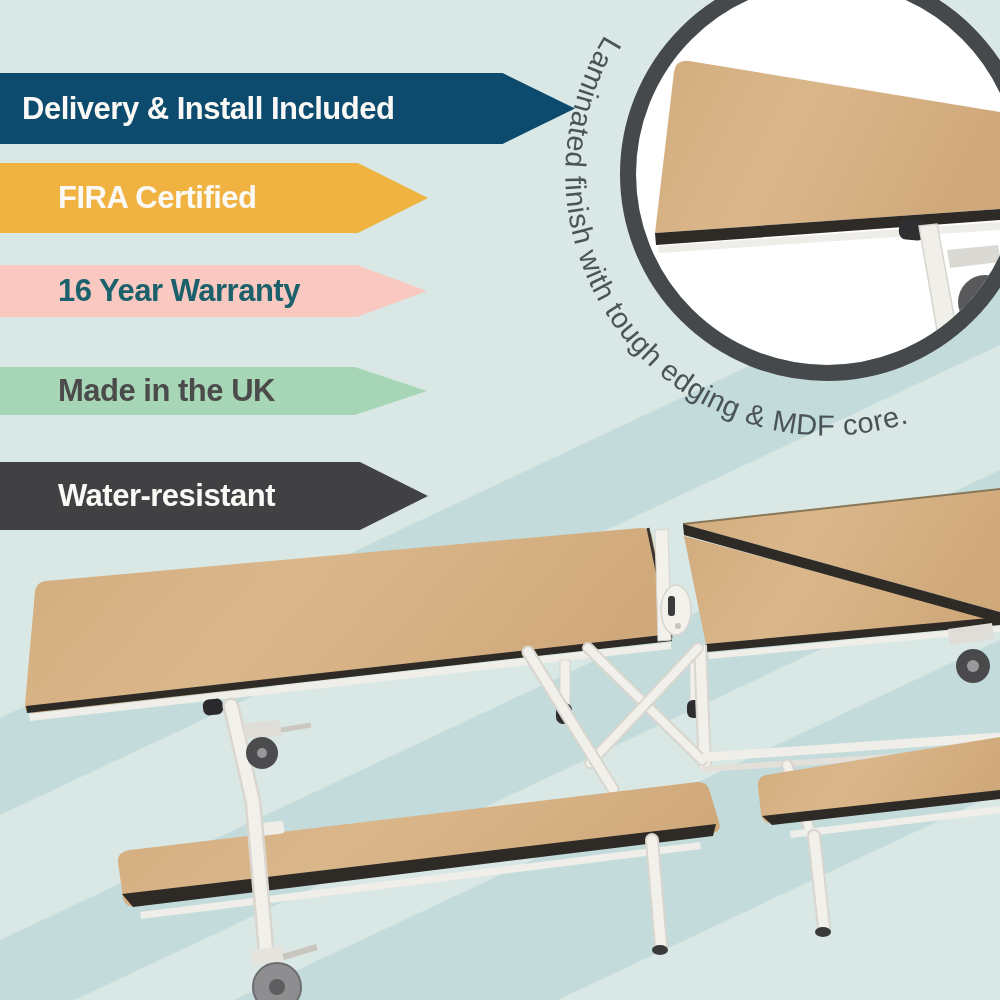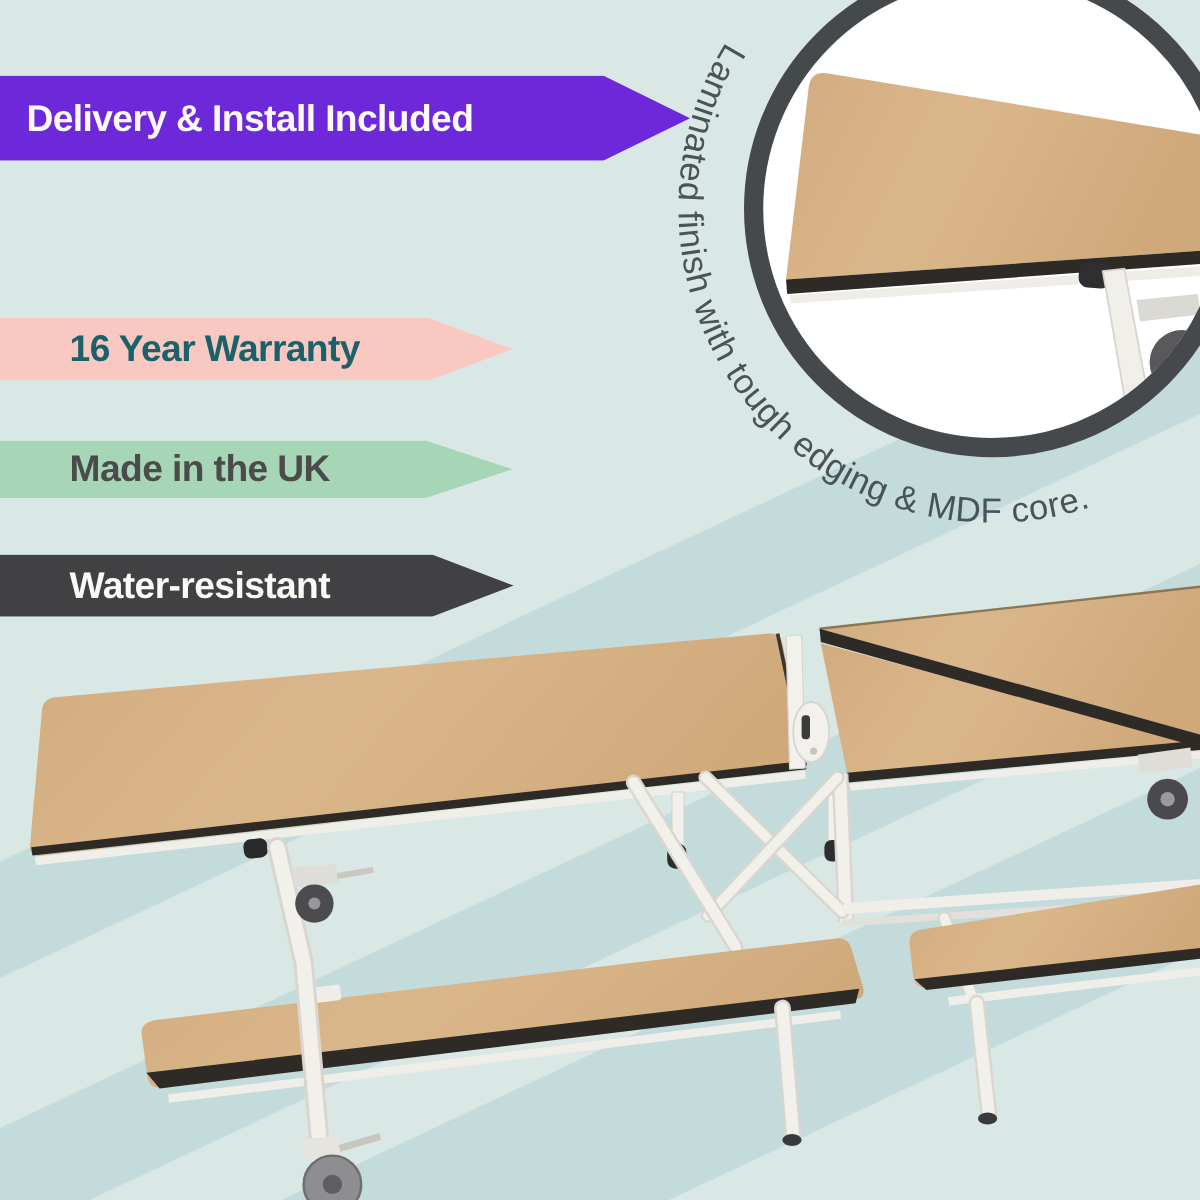--- a/index.html
+++ b/index.html
@@ -8,29 +8,29 @@
     background:#D9E8E5;
     font-family:"Liberation Sans","DejaVu Sans",sans-serif;
   }
   .scene{position:absolute;left:0;top:0;width:1000px;height:1000px;}
   .banner{
     position:absolute;left:0;display:flex;align-items:center;
     font-weight:800;font-size:31px;letter-spacing:-.5px;
     padding-left:58px;box-sizing:border-box;
   }
   .banner span{white-space:nowrap;}
-  .b1{top:63px;height:71px;width:575px;background:#6d28d9;color:#FAF9F5;
+  .b1{top:73px;height:71px;width:575px;background:#0c4a6e;color:#FAF9F5;
       clip-path:polygon(0 0,87.4% 0,100% 50%,87.4% 100%,0 100%);padding-left:22px;}
   .b2{top:163px;height:70px;width:428px;background:#F0B240;color:#FAF9F5;
       clip-path:polygon(0 0,83.6% 0,100% 50%,83.6% 100%,0 100%);}
   .b3{top:265px;height:52px;width:427px;background:#F8C8C1;color:#1A616B;
       clip-path:polygon(0 0,83.6% 0,100% 50%,83.6% 100%,0 100%);}
   .b4{top:367px;height:48px;width:427px;background:#A6D6B5;color:#4B4B4B;
       clip-path:polygon(0 0,83.1% 0,100% 50%,83.1% 100%,0 100%);}
-  .b5{top:462px;height:52px;width:428px;background:#414042;color:#FAF9F5;
+  .b5{top:462px;height:68px;width:428px;background:#414042;color:#FAF9F5;
       clip-path:polygon(0 0,84.1% 0,100% 50%,84.1% 100%,0 100%);}
   .arc-caption{font-family:"Liberation Sans","DejaVu Sans",sans-serif;}
 </style>
 </head>
 <body>
 
 <div class="canvas">
 
   <svg class="scene" viewBox="0 0 1000 1000">
     <defs>
@@ -163,20 +163,23 @@
       <path id="captionArc" d="M 605,35 A 262,262 0 0 0 975,390" fill="none"></path>
       <text class="arc-caption" font-size="29" font-weight="400" fill="#4A5458" letter-spacing="0.5">
         <textPath href="#captionArc" startOffset="0">Laminated finish with tough edging &amp; MDF core.</textPath>
       </text>
     </g>
   </svg>
 
   <div class="banner b1">
     <span>Delivery &amp; Install Included</span>
   </div>
+  <div class="banner b2">
+    <span>FIRA Certified</span>
+  </div>
   <div class="banner b3">
     <span>16 Year Warranty</span>
   </div>
   <div class="banner b4">
     <span>Made in the UK</span>
   </div>
   <div class="banner b5">
     <span>Water-resistant</span>
   </div>
 

